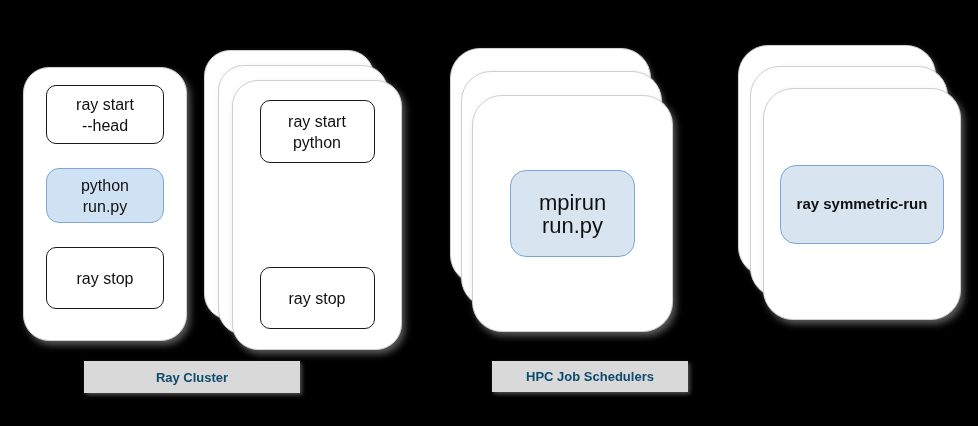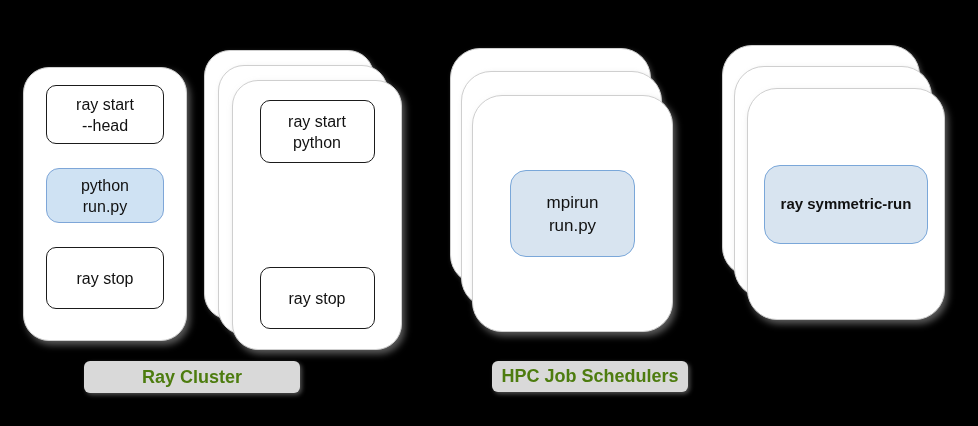--- a/index.html
+++ b/index.html
@@ -48,21 +48,21 @@
   
   .g3-b1 { left: 450px; top: 48px; }
   .g3-b2 { left: 461px; top: 71px; }
   .g3-front { left: 472px; top: 95px; }
   .g3-card { width: 201px; height: 237px; border-radius: 30px; }
   .g3-front { display: flex; align-items: center; justify-content: center; }
   
   .g4-b1 { left: 722px; top: 45px; }
   .g4-b2 { left: 734px; top: 66px; }
   .g4-front { left: 747px; top: 88px; }
-  .g4-card { width: 198px; height: 232px; border-radius: 30px; }
+  .g4-card { width: 198px; height: 232px; border-radius: 30px; margin-left: 16px; }
   .g4-front { display: flex; align-items: center; justify-content: center; }
   
   .cmd-box {
     box-sizing: border-box;
     display: flex; flex-direction: column;
     align-items: center; justify-content: center;
     text-align: center;
     color: #111111;
     font-size: 16px;
     line-height: 21px;
@@ -82,31 +82,31 @@
     border-radius: 16px;
     background: #d8e4f0;
   }
   .g1-box { width: 118px; }
   .g1-box.h1 { height: 59px; }
   .g1-box.h2 { height: 55px; }
   .g1-box.h3 { height: 62px; }
   .g2-box { width: 115px; }
   .g2-box.h1 { height: 63px; }
   .g2-box.h2 { height: 62px; }
-  .g3-box { width: 125px; height: 87px; font-size: 17px; line-height: 23px; }
+  .g3-box { width: 125px; height: 87px; font-size: 22px; line-height: 23px; }
   .g4-box { width: 164px; height: 79px; font-size: 15px; line-height: 20px; }
   .bold-line { font-weight: bold; }
   .cmd-line { display: block; white-space: nowrap; }
   
   .badge {
     position: absolute;
     box-sizing: border-box;
     display: flex; align-items: center; justify-content: center;
-    font-size: 18px; font-weight: bold; color: #4d7c0f;
-    border-radius: 6px;
+    font-size: 13px; font-weight: bold; color: #0c4a6e;
+    border-radius: 0;
     box-shadow: 2px 2px 4px rgba(175,175,175,0.45);
   }
   .badge.gray { background: #d9d9d9; }
   .badge.green {
     background: #d9ead3;
     border: 2px solid #6aa84f;
   }
   .badge-ray-cluster { left: 84px; top: 361px; width: 216px; height: 32px; }
   .badge-hpc { left: 492px; top: 361px; width: 196px; height: 31px; }
   .badge-symmetric { left: 743px; top: 361px; width: 192px; height: 31px; }

